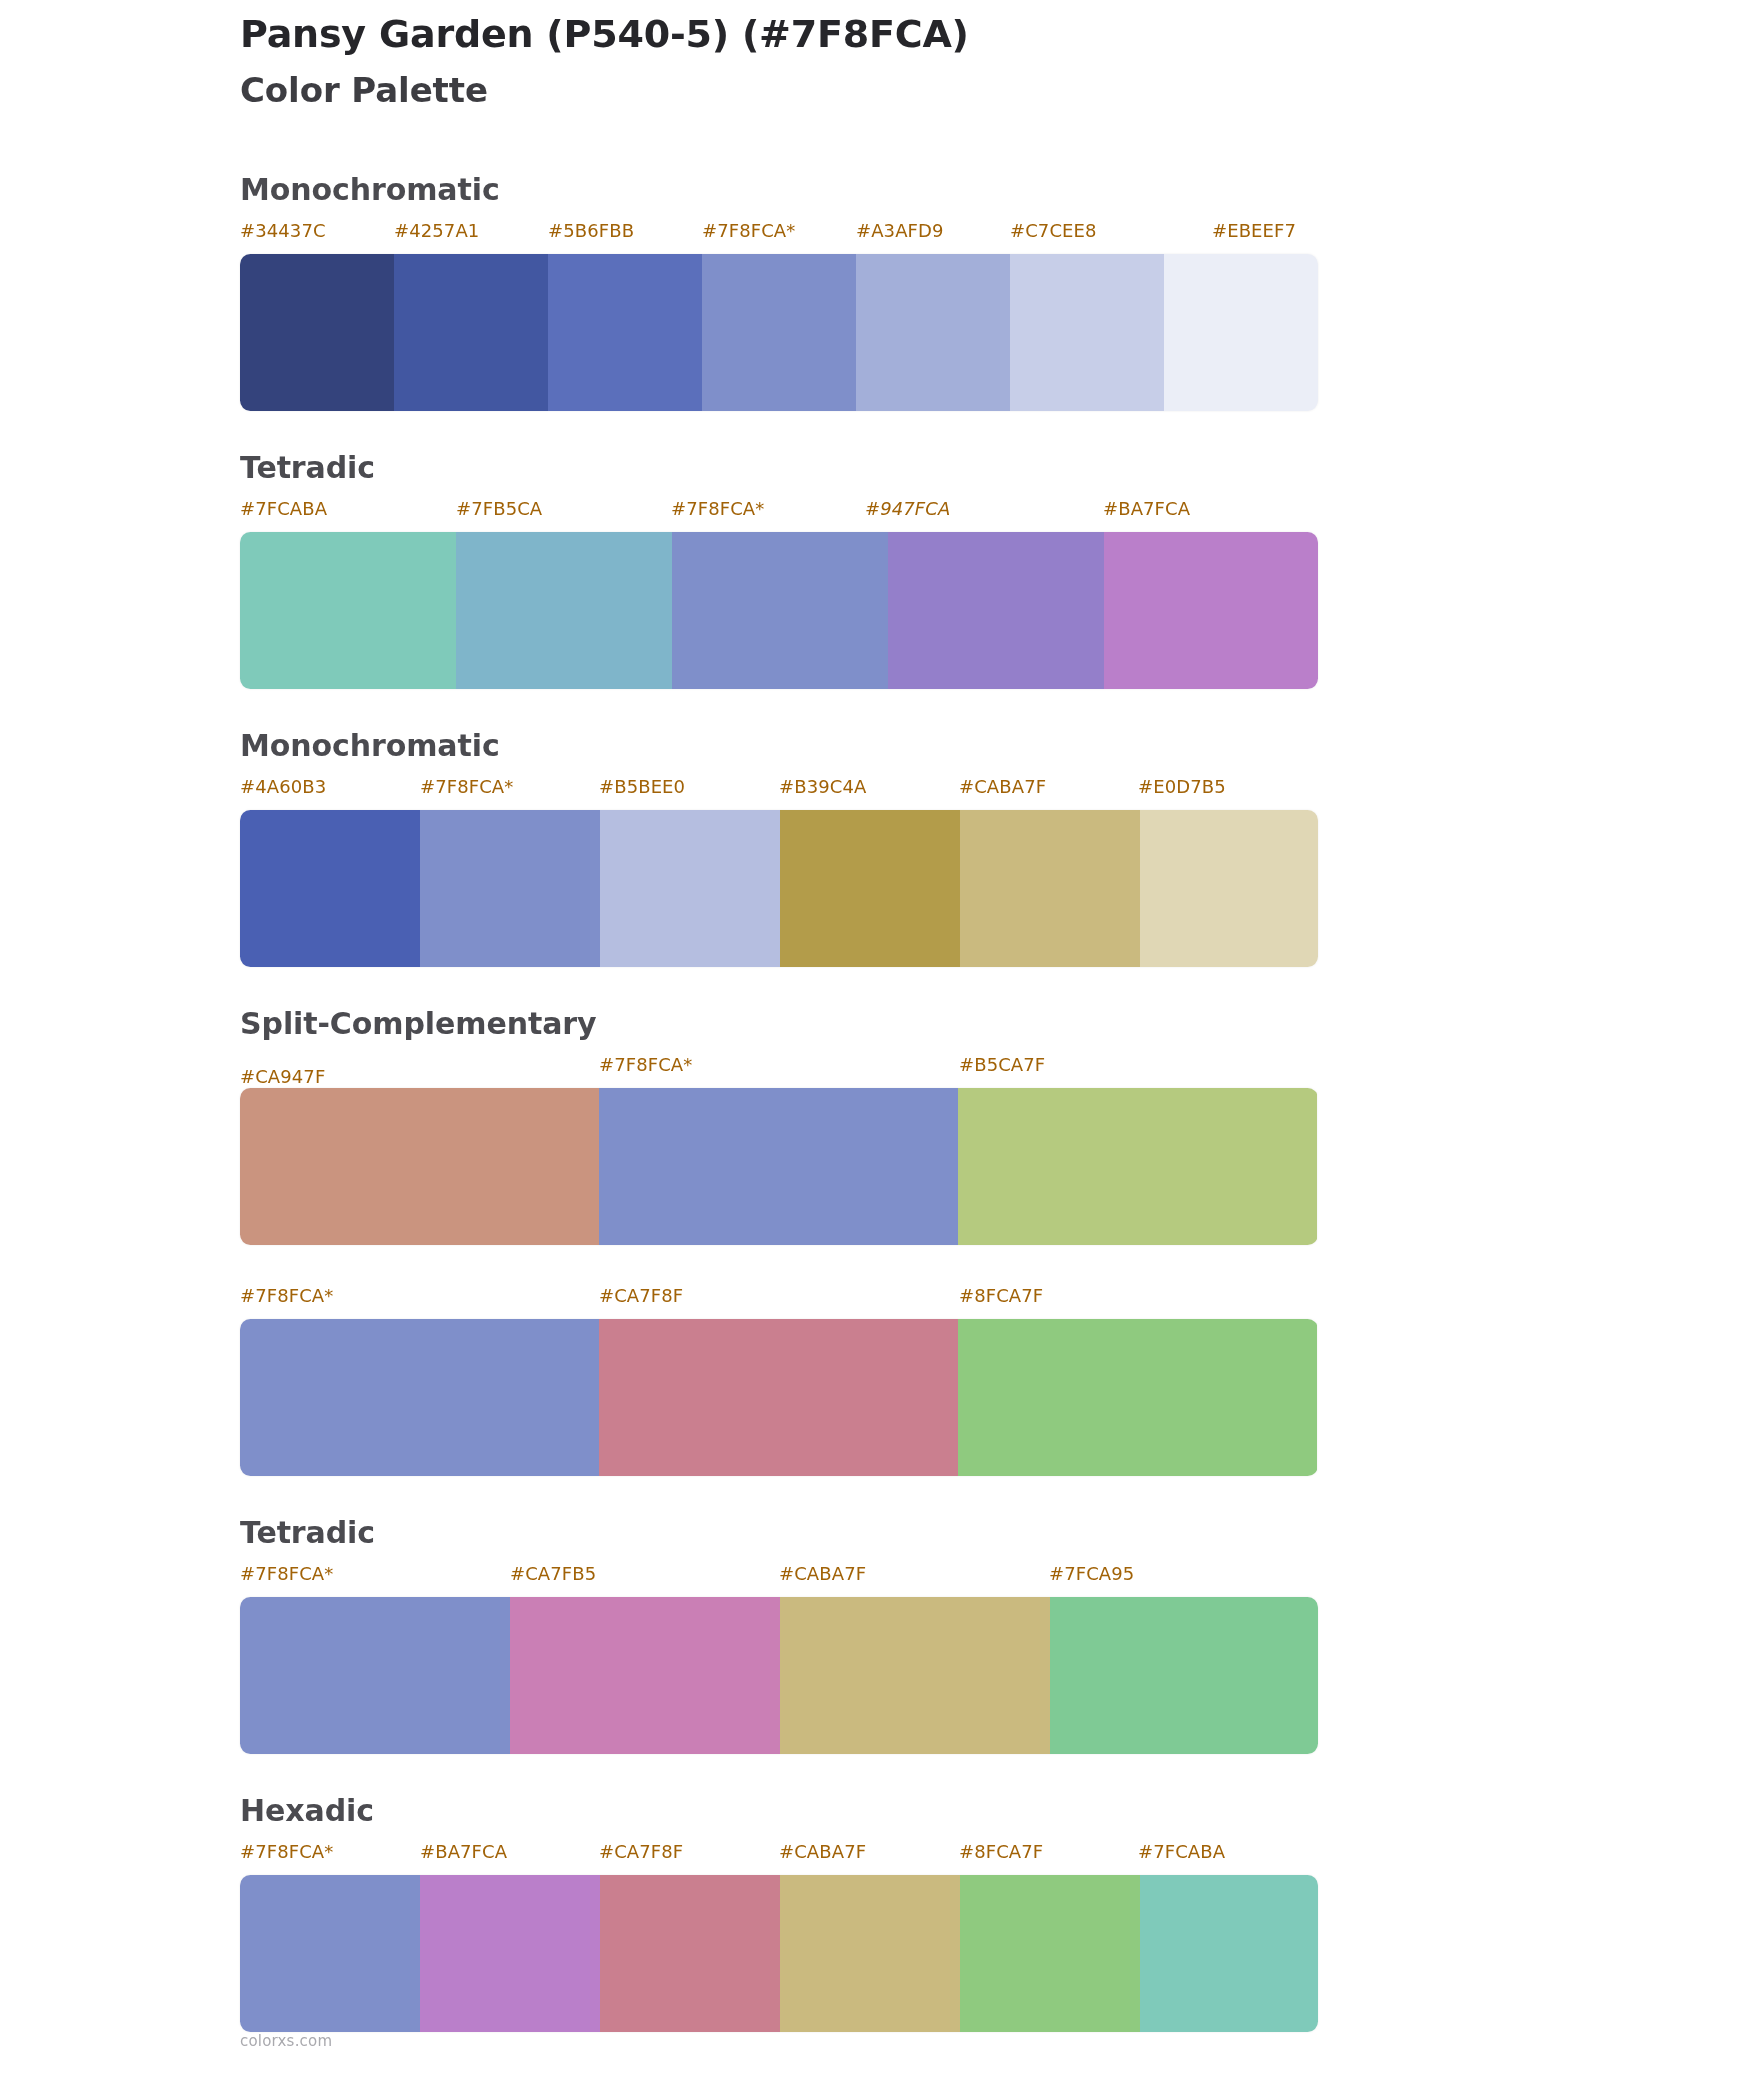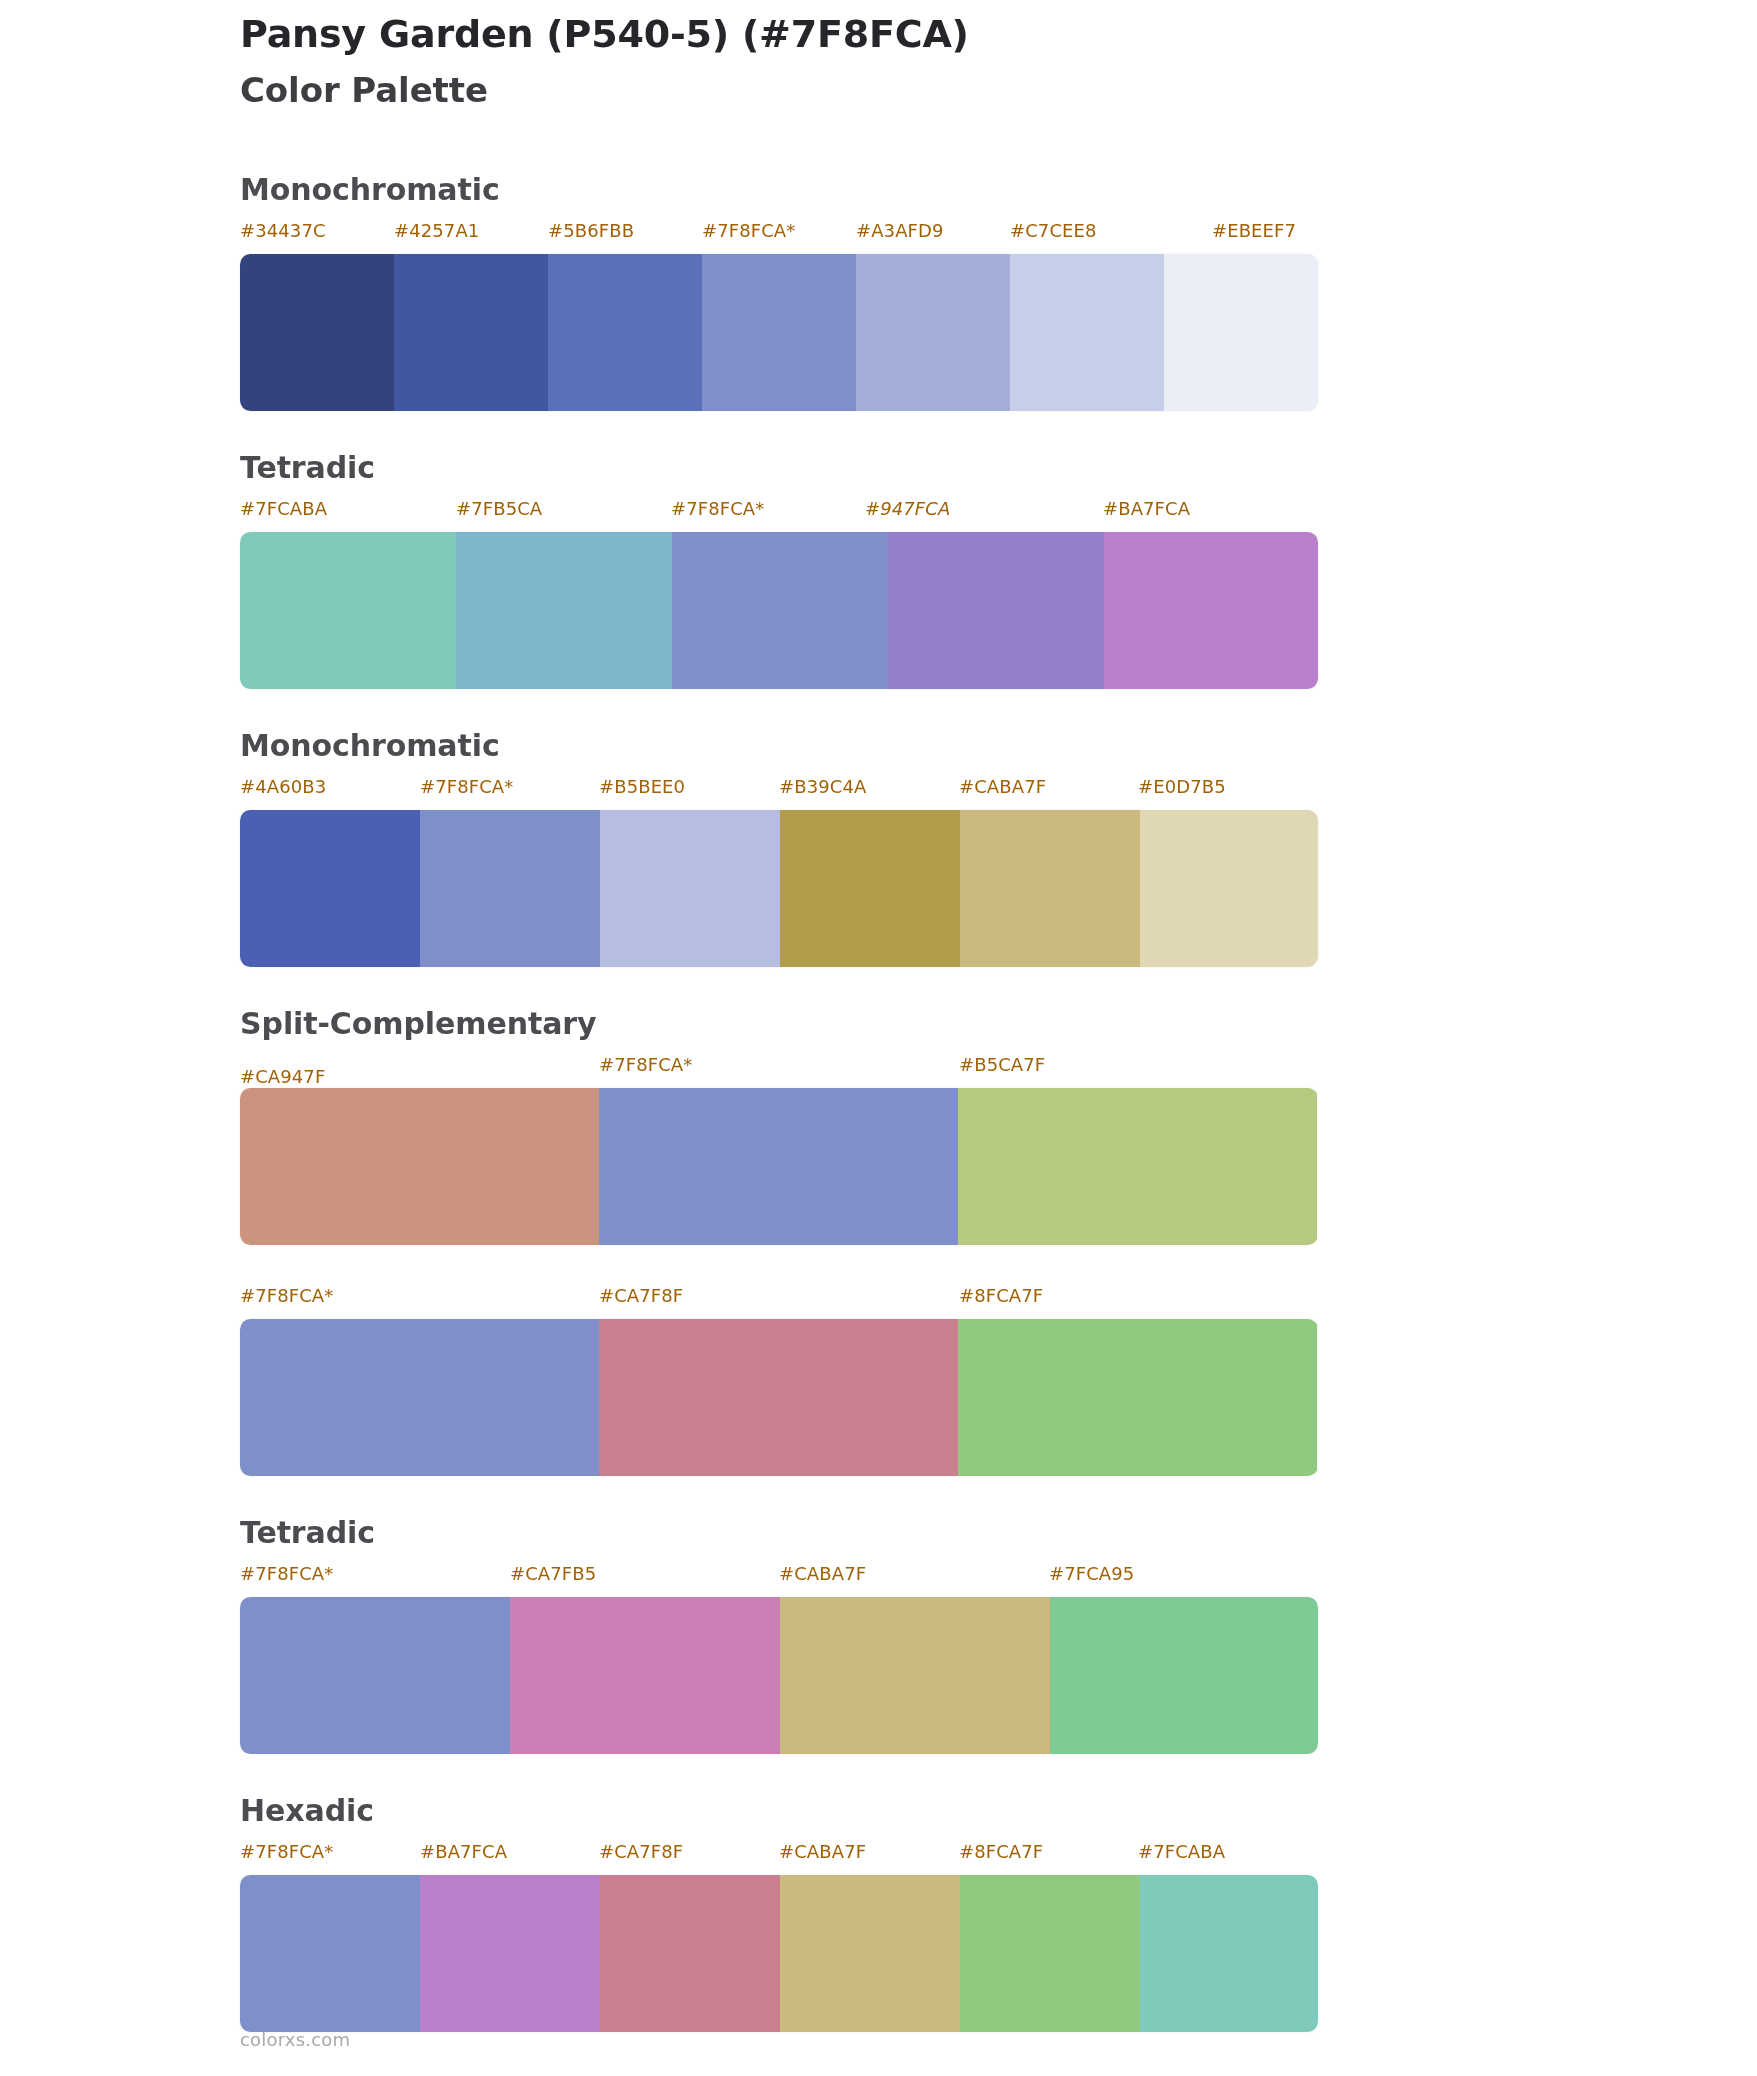--- a/index.html
+++ b/index.html
@@ -100,21 +100,21 @@
   .swatch {
     height: 100%;
     flex: 0 0 auto;
   }
 
   
   .footer {
     position: absolute;
     left: 240px;
     bottom: 27px;
-    font-size: 18px;
+    font-size: 15px;
     font-weight: 400;
     color: #a9a9ae;
     letter-spacing: 0.2px;
   }
 </style>
 </head>
 <body>
 
 <div id="page">
 

